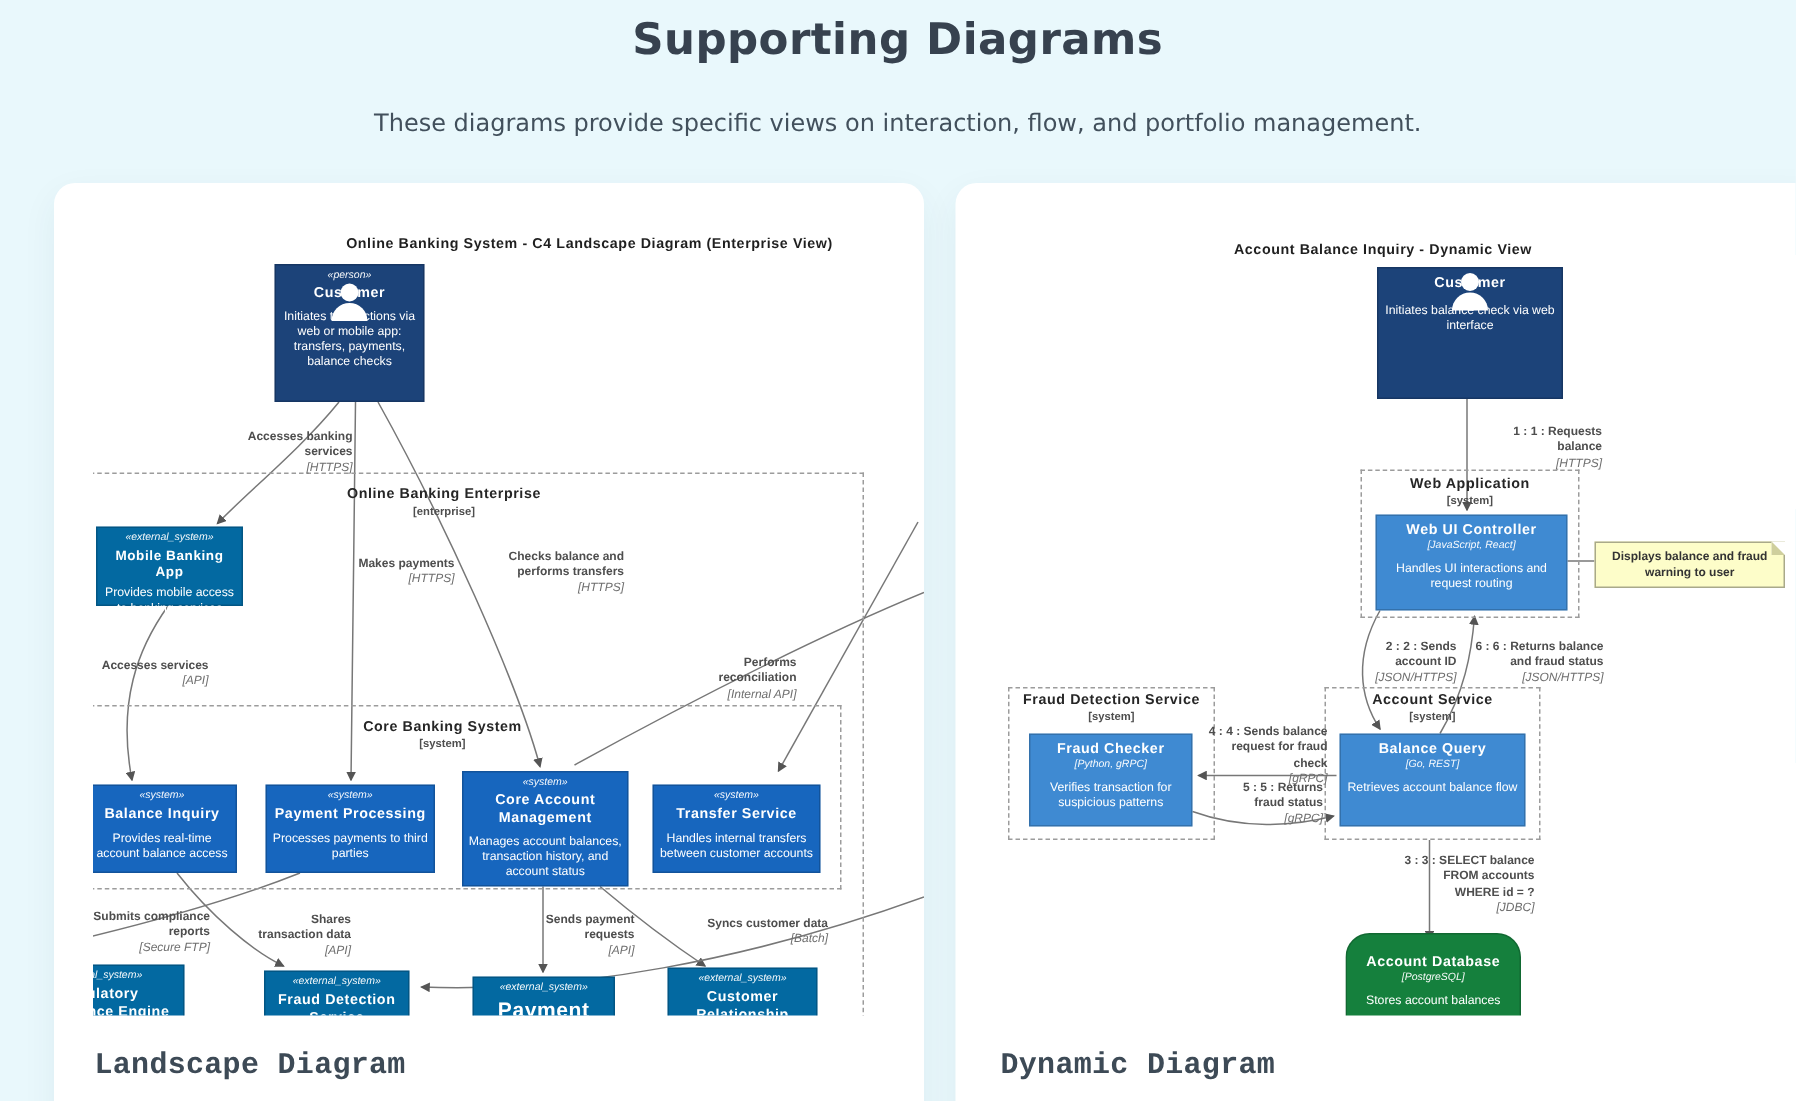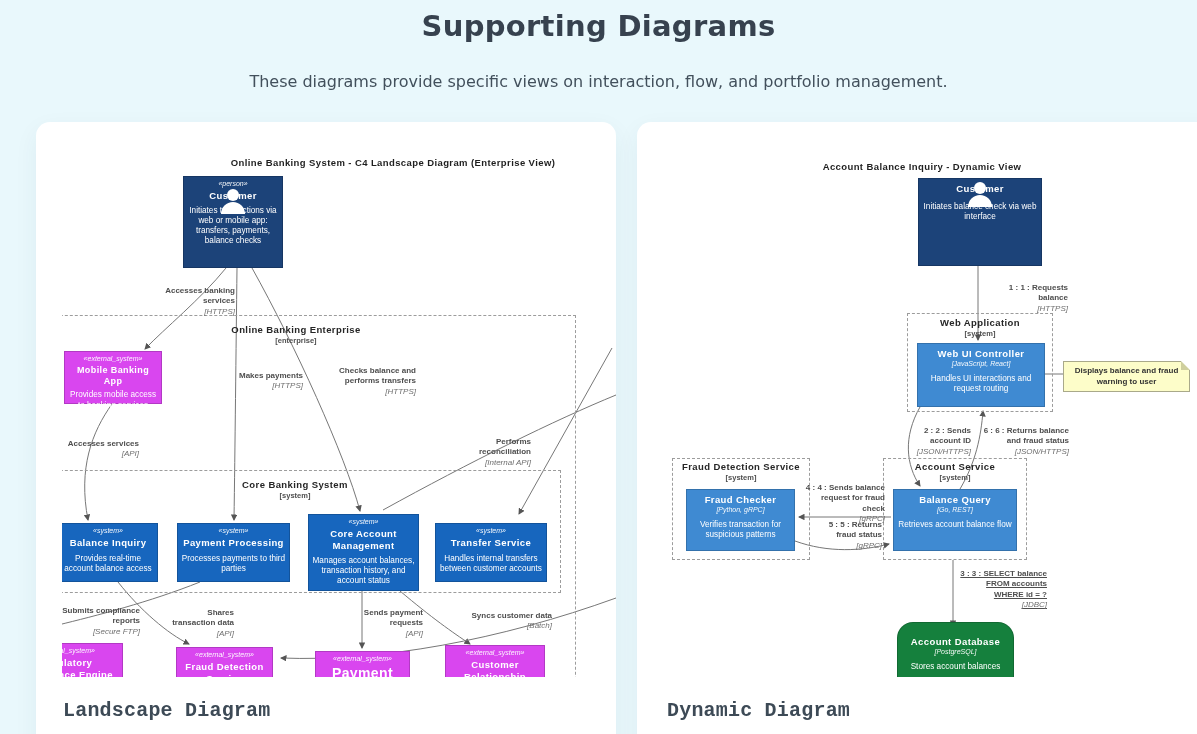--- a/index.html
+++ b/index.html
@@ -40,21 +40,21 @@
   .blabel .btype { display:block; font-size:7.5px; font-weight:bold; color:#4e4e4e; }
 
   .node { position:absolute; color:#fff; text-align:center; line-height:1.25;
           padding:3px 3px; border:1px solid rgba(0,0,0,.18); }
   .node .st  { display:block; font-size:7px; font-style:italic; opacity:.95; }
   .node .ti  { display:block; font-size:9.5px; font-weight:bold; letter-spacing:.4px; margin-top:1px; }
   .node .tech{ display:block; font-size:7px; font-style:italic; opacity:.95; }
   .node .de  { display:block; font-size:8.2px; margin-top:7px; }
   .person { background:#1c4379; }
   .sys    { background:#1766be; }
-  .ext    { background:#d946ef; }
+  .ext    { background:#0369a1; }
   .cont   { background:#3f8ad2; }
   .db     { background:#15803d; border-radius:16px 16px 0 0; }
 
   .picon { position:relative; width:30px; height:25px; margin:4px auto 1px; }
   .picon .head { position:absolute; left:50%; top:0; transform:translateX(-50%);
                  width:12px; height:12px; border-radius:50%; background:#fff; }
   .picon .shoulders { position:absolute; left:50%; top:13px; transform:translateX(-50%);
                  width:24px; height:12px; border-radius:12px 12px 0 0; background:#fff; }
 
   .elabel { position:absolute; text-align:right; font-size:8px; font-weight:bold;
@@ -296,21 +296,21 @@
         <span class="proto">[JSON/HTTPS]</span>
       </div>
       <div class="elabel" style="left:805px; top:483px; width:80px;">
         <span>4 : 4 : Sends balance request for fraud check</span>
         <span class="proto">[gRPC]</span>
       </div>
       <div class="elabel" style="left:808px; top:520px; width:74px;">
         <span>5 : 5 : Returns fraud status</span>
         <span class="proto">[gRPC]</span>
       </div>
-      <div class="elabel" style="left:955px; top:569px; width:92px;text-decoration:underline;">
+      <div class="elabel" style="left:931px; top:569px; width:92px;">
         <span>3 : 3 : SELECT balance FROM accounts WHERE id = ?</span>
         <span class="proto">[JDBC]</span>
       </div>
 
     </div>
   </div>
   <div class="card-label">Dynamic Diagram</div>
 </div>
 
 </body></html>

